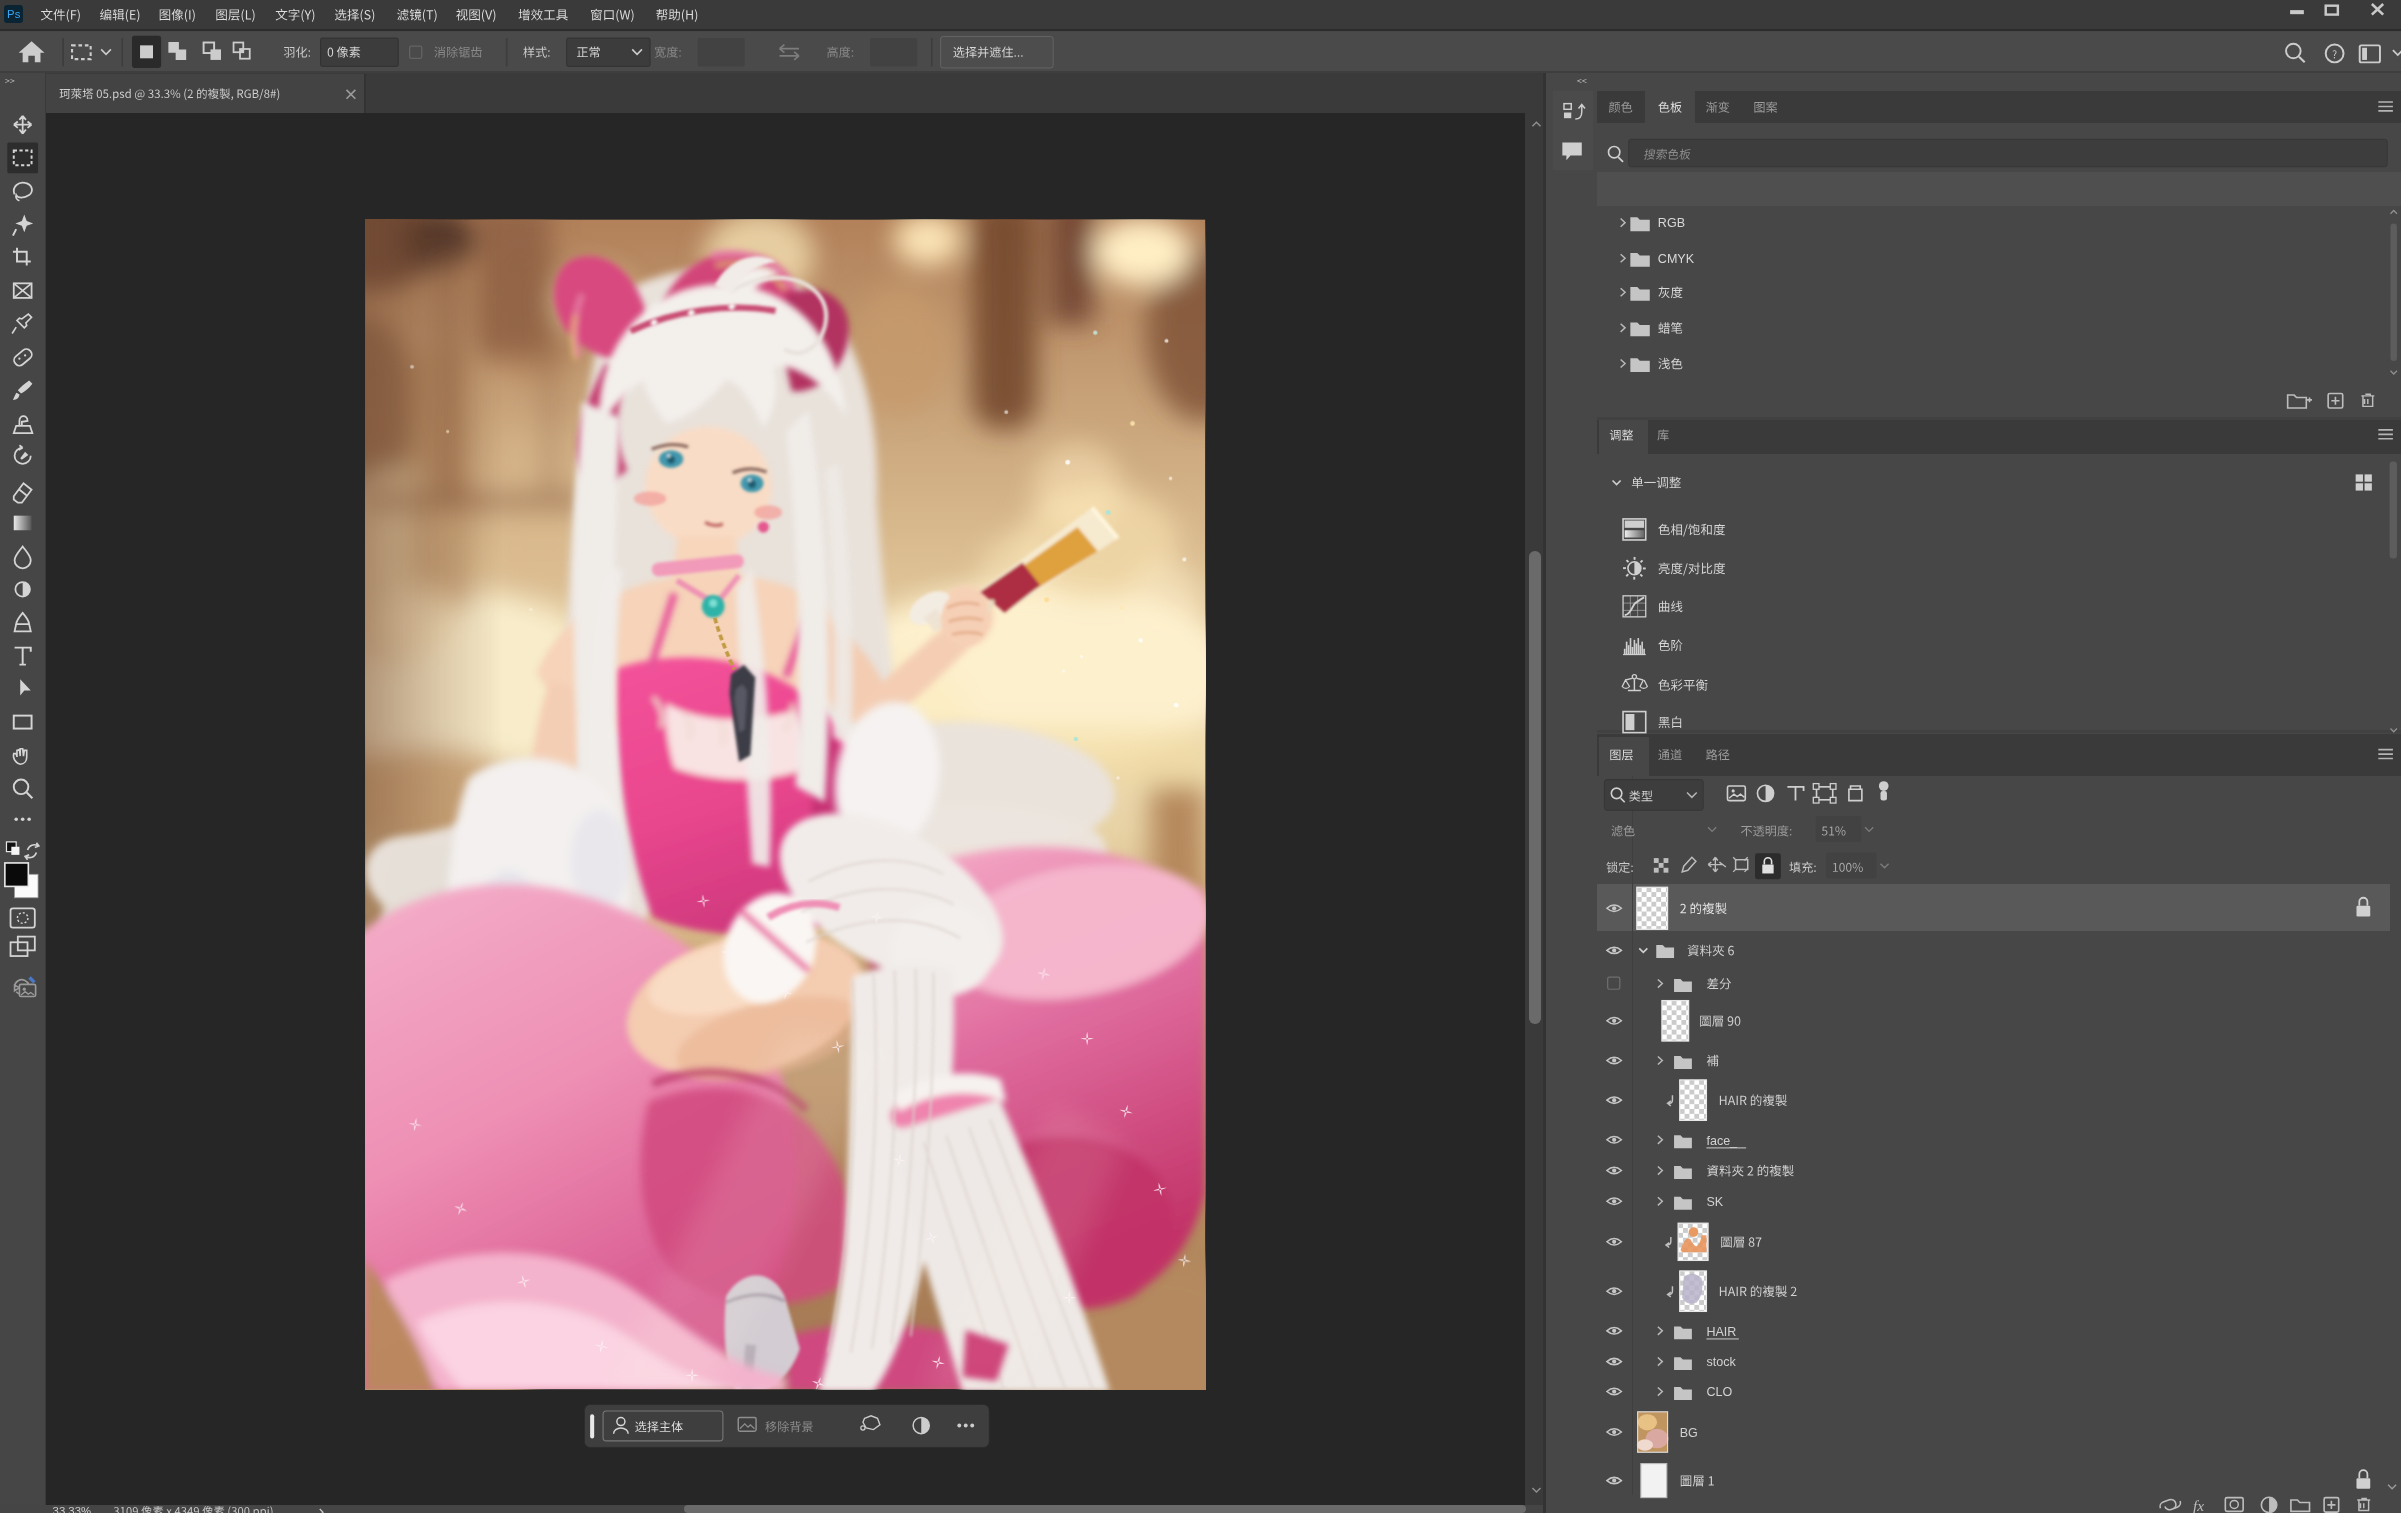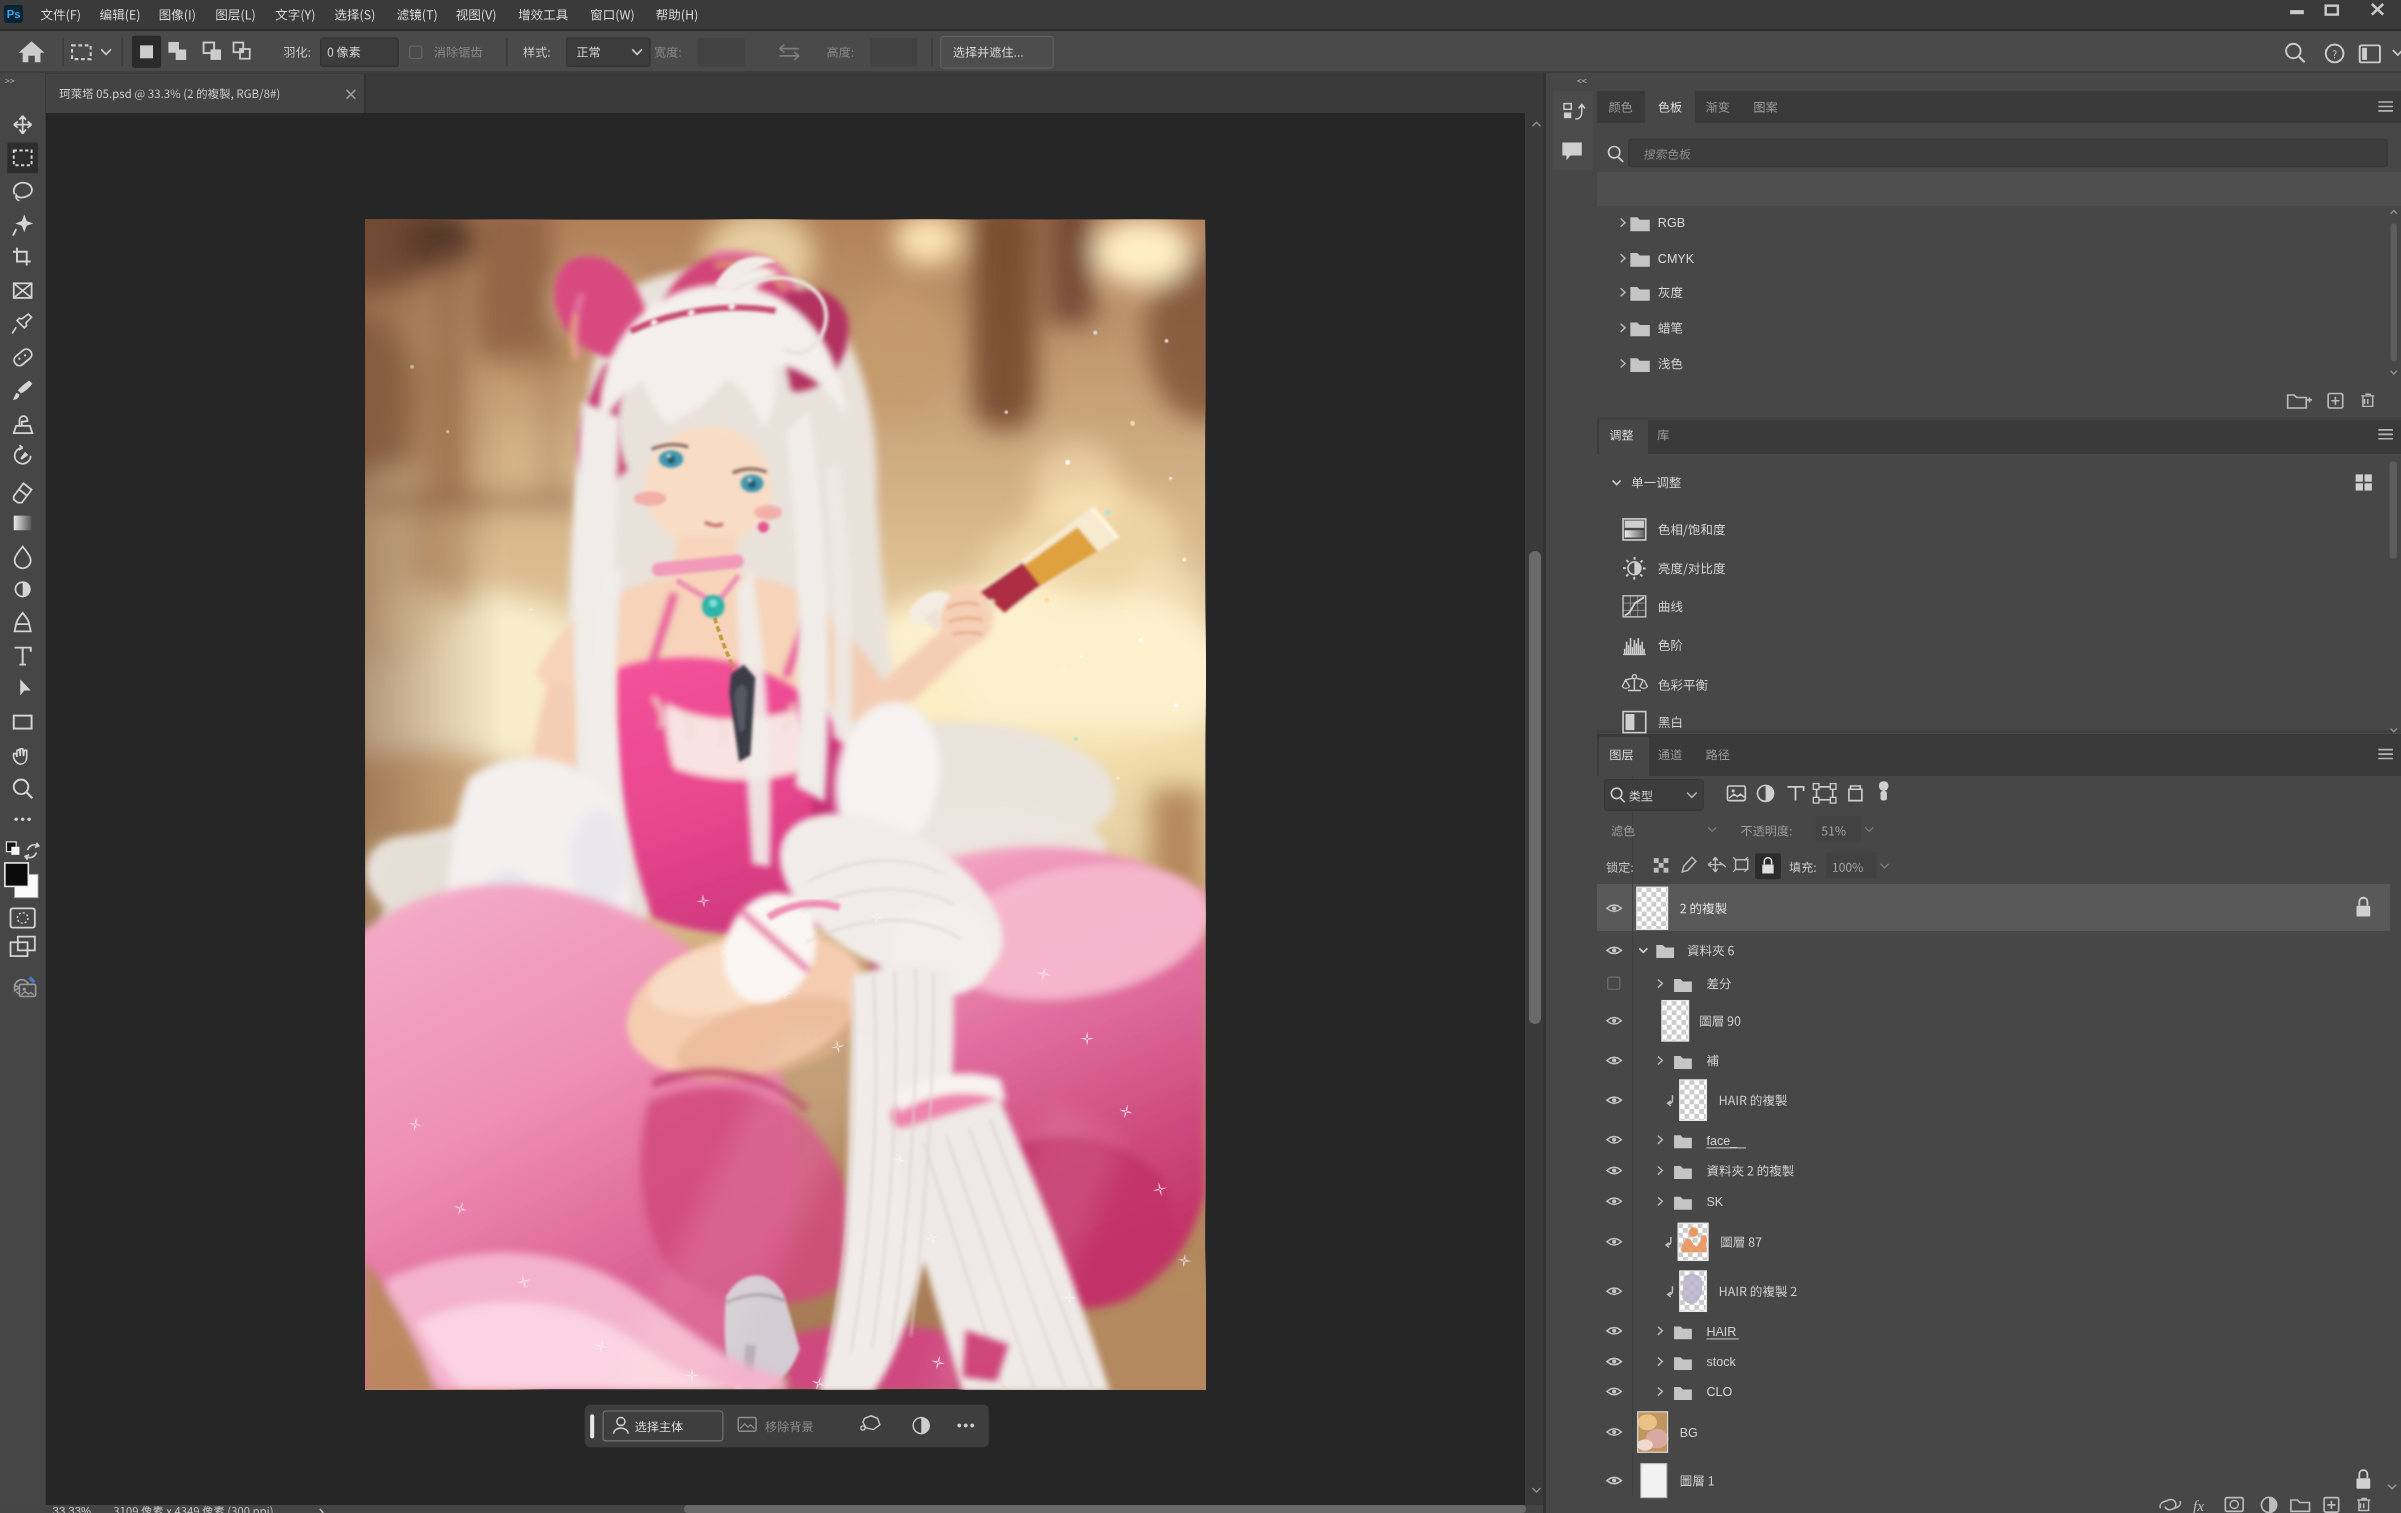--- a/index.html
+++ b/index.html
@@ -24,21 +24,21 @@
 <div class="abs" style="left:1645px;top:91px;width:50px;height:32px;background:#474747;"></div>
 <div class="abs" style="left:1597px;top:172px;width:805px;height:34px;background:#4f4f4f;"></div>
 <div class="abs" style="left:1597px;top:420px;width:805px;height:34px;background:#3a3a3a;"></div>
 <div class="abs" style="left:1599px;top:420px;width:49px;height:34px;background:#474747;"></div>
 <div class="abs" style="left:1597px;top:417px;width:805px;height:3.2px;background:#414141;"></div>
 <div class="abs" style="left:1597px;top:734px;width:805px;height:42px;background:#3a3a3a;"></div>
 <div class="abs" style="left:1599px;top:737px;width:50px;height:39px;background:#474747;"></div>
 <div class="abs" style="left:1597px;top:730px;width:805px;height:3.2px;background:#414141;"></div>
 <div class="abs" style="left:1597px;top:884px;width:793px;height:47px;background:#595959;"></div>
 <div class="abs" style="left:1632px;top:776px;width:1.2px;height:719px;background:#3f3f3f;"></div>
-<div class="abs" style="left:4px;top:4.9px;width:19.4px;height:18.6px;background:#0a2433;border-radius:3.2px;color:#37a7f5;font-size:11.3px;font-weight:bold;text-align:center;line-height:18.6px">Ps</div>
+<div class="abs" style="left:4px;top:4.9px;width:19.4px;height:18.6px;background:#0a2433;border-radius:3.2px;color:#37a7f5;font-size:11.3px;font-weight:normal;text-align:center;line-height:18.6px">Ps</div>
 <svg class="abs" style="left:0;top:0" width="2401" height="1513" viewBox="0 0 2966 1869">
     <defs>
       <clipPath id="artclip">
         <rect width="1038" height="1445"></rect>
       </clipPath>
 <filter id="b16" x="-40%" y="-40%" width="180%" height="180%">
         <feGaussianBlur stdDeviation="16"></feGaussianBlur>
       </filter>
 <filter id="b5" x="-30%" y="-30%" width="160%" height="160%">
         <feGaussianBlur stdDeviation="5"></feGaussianBlur>

